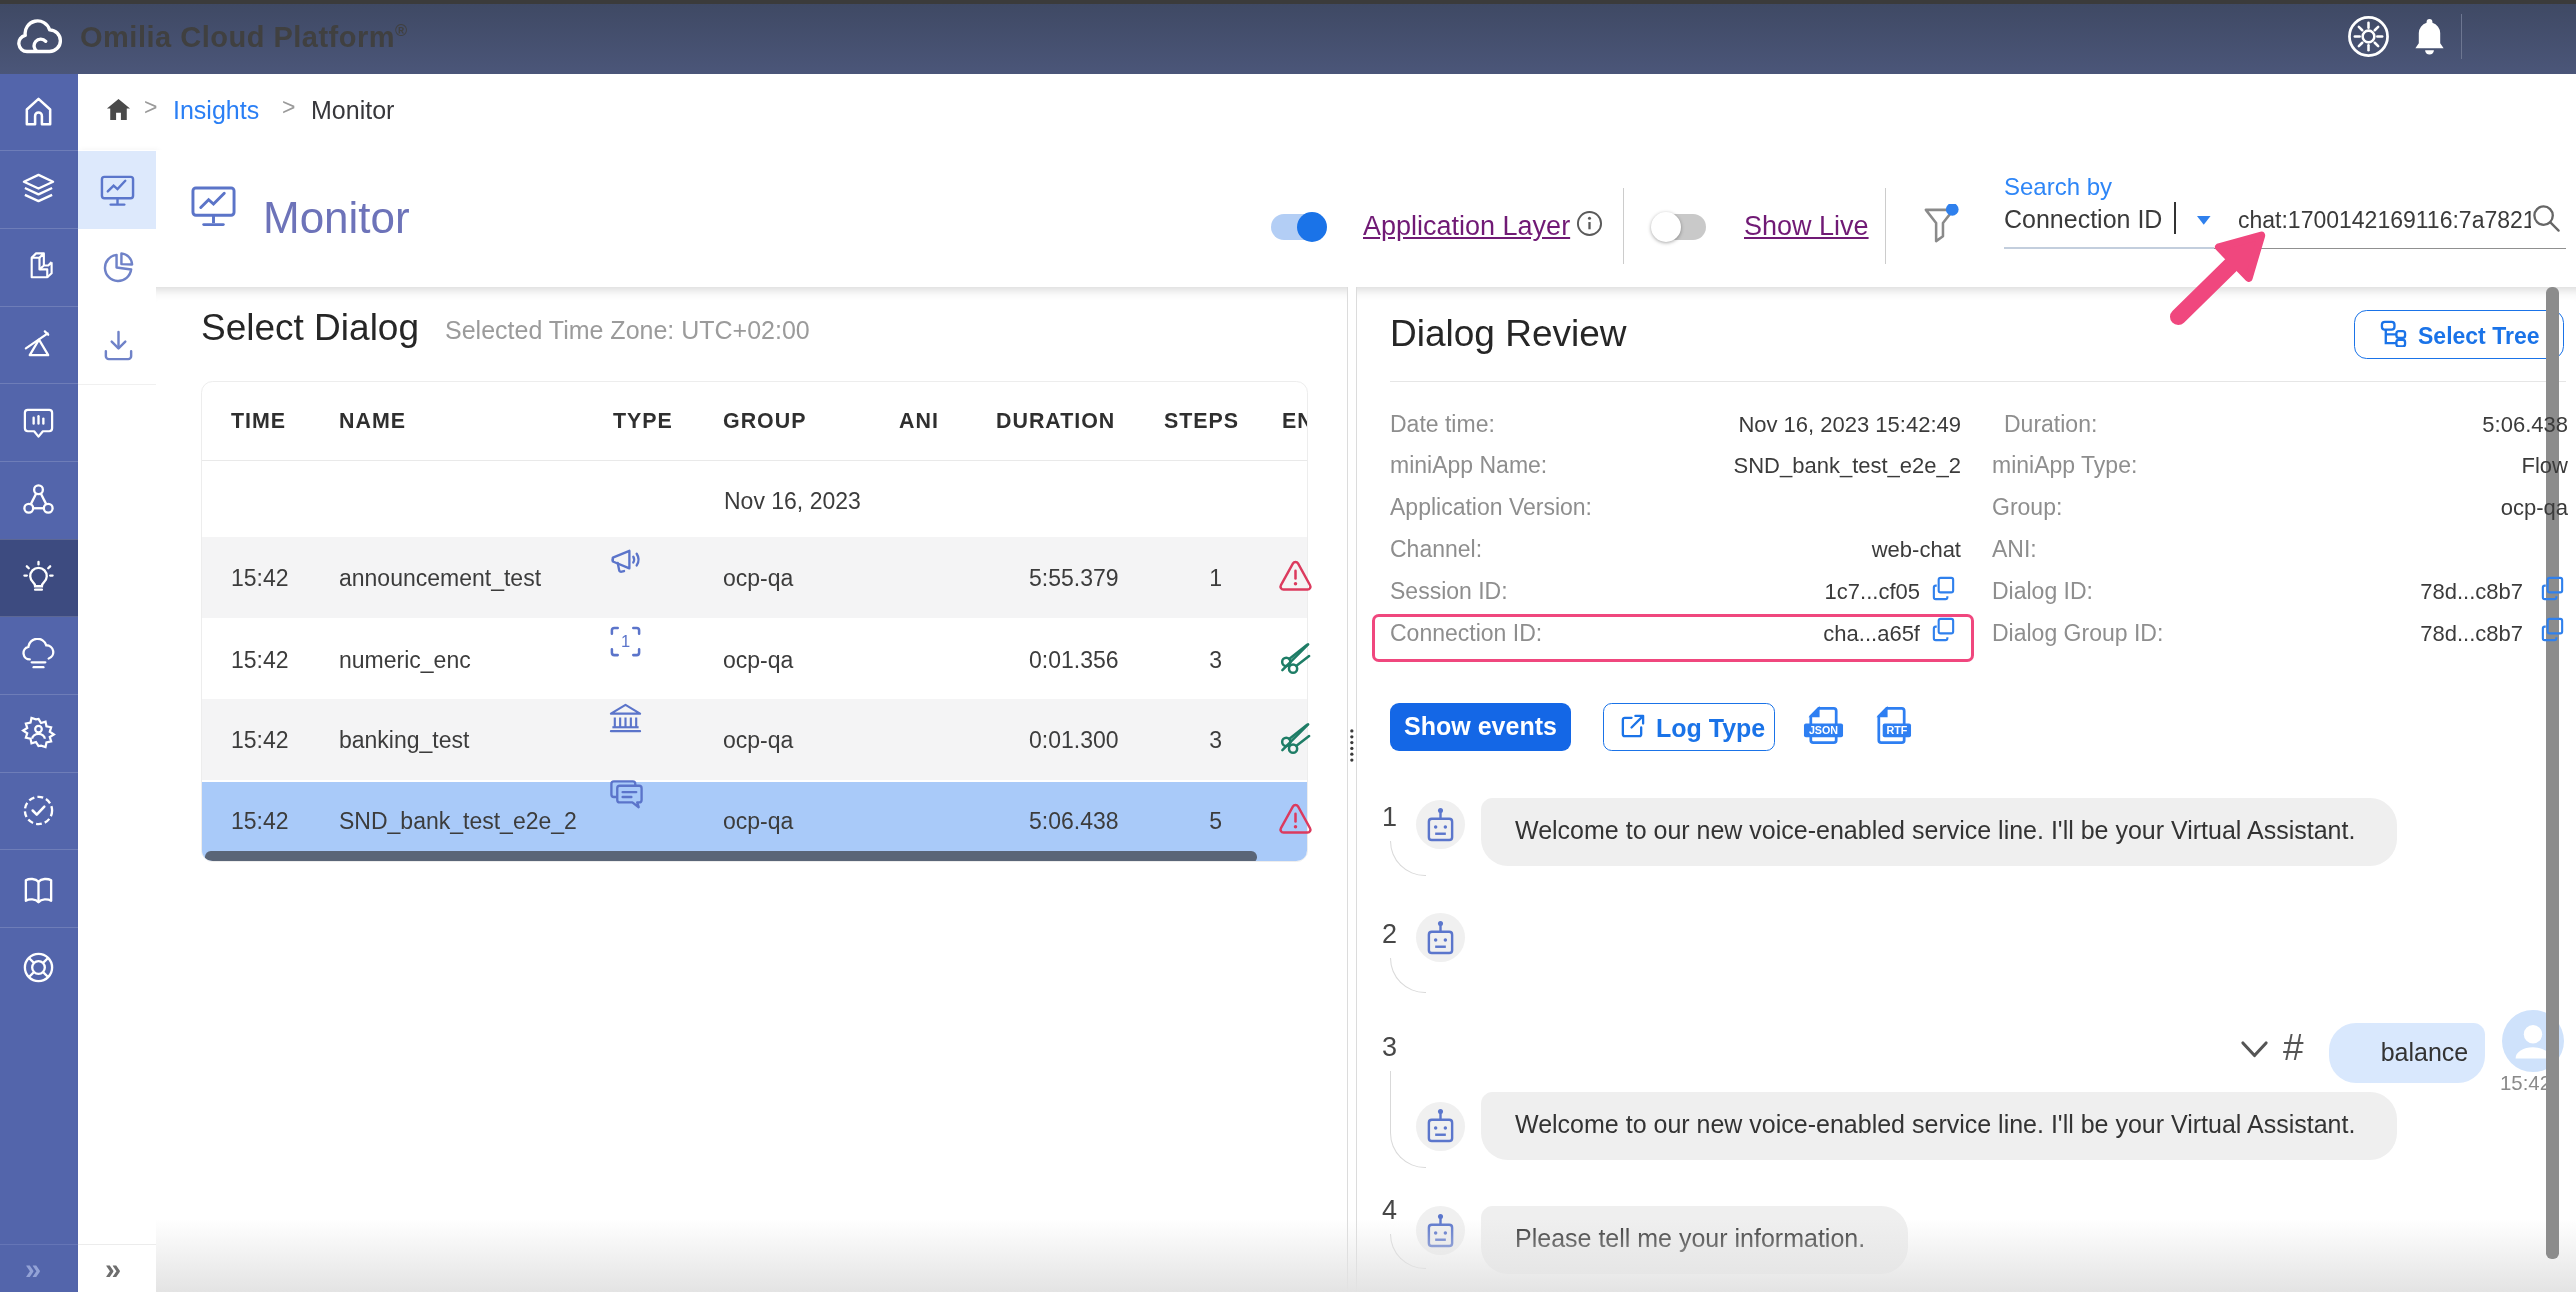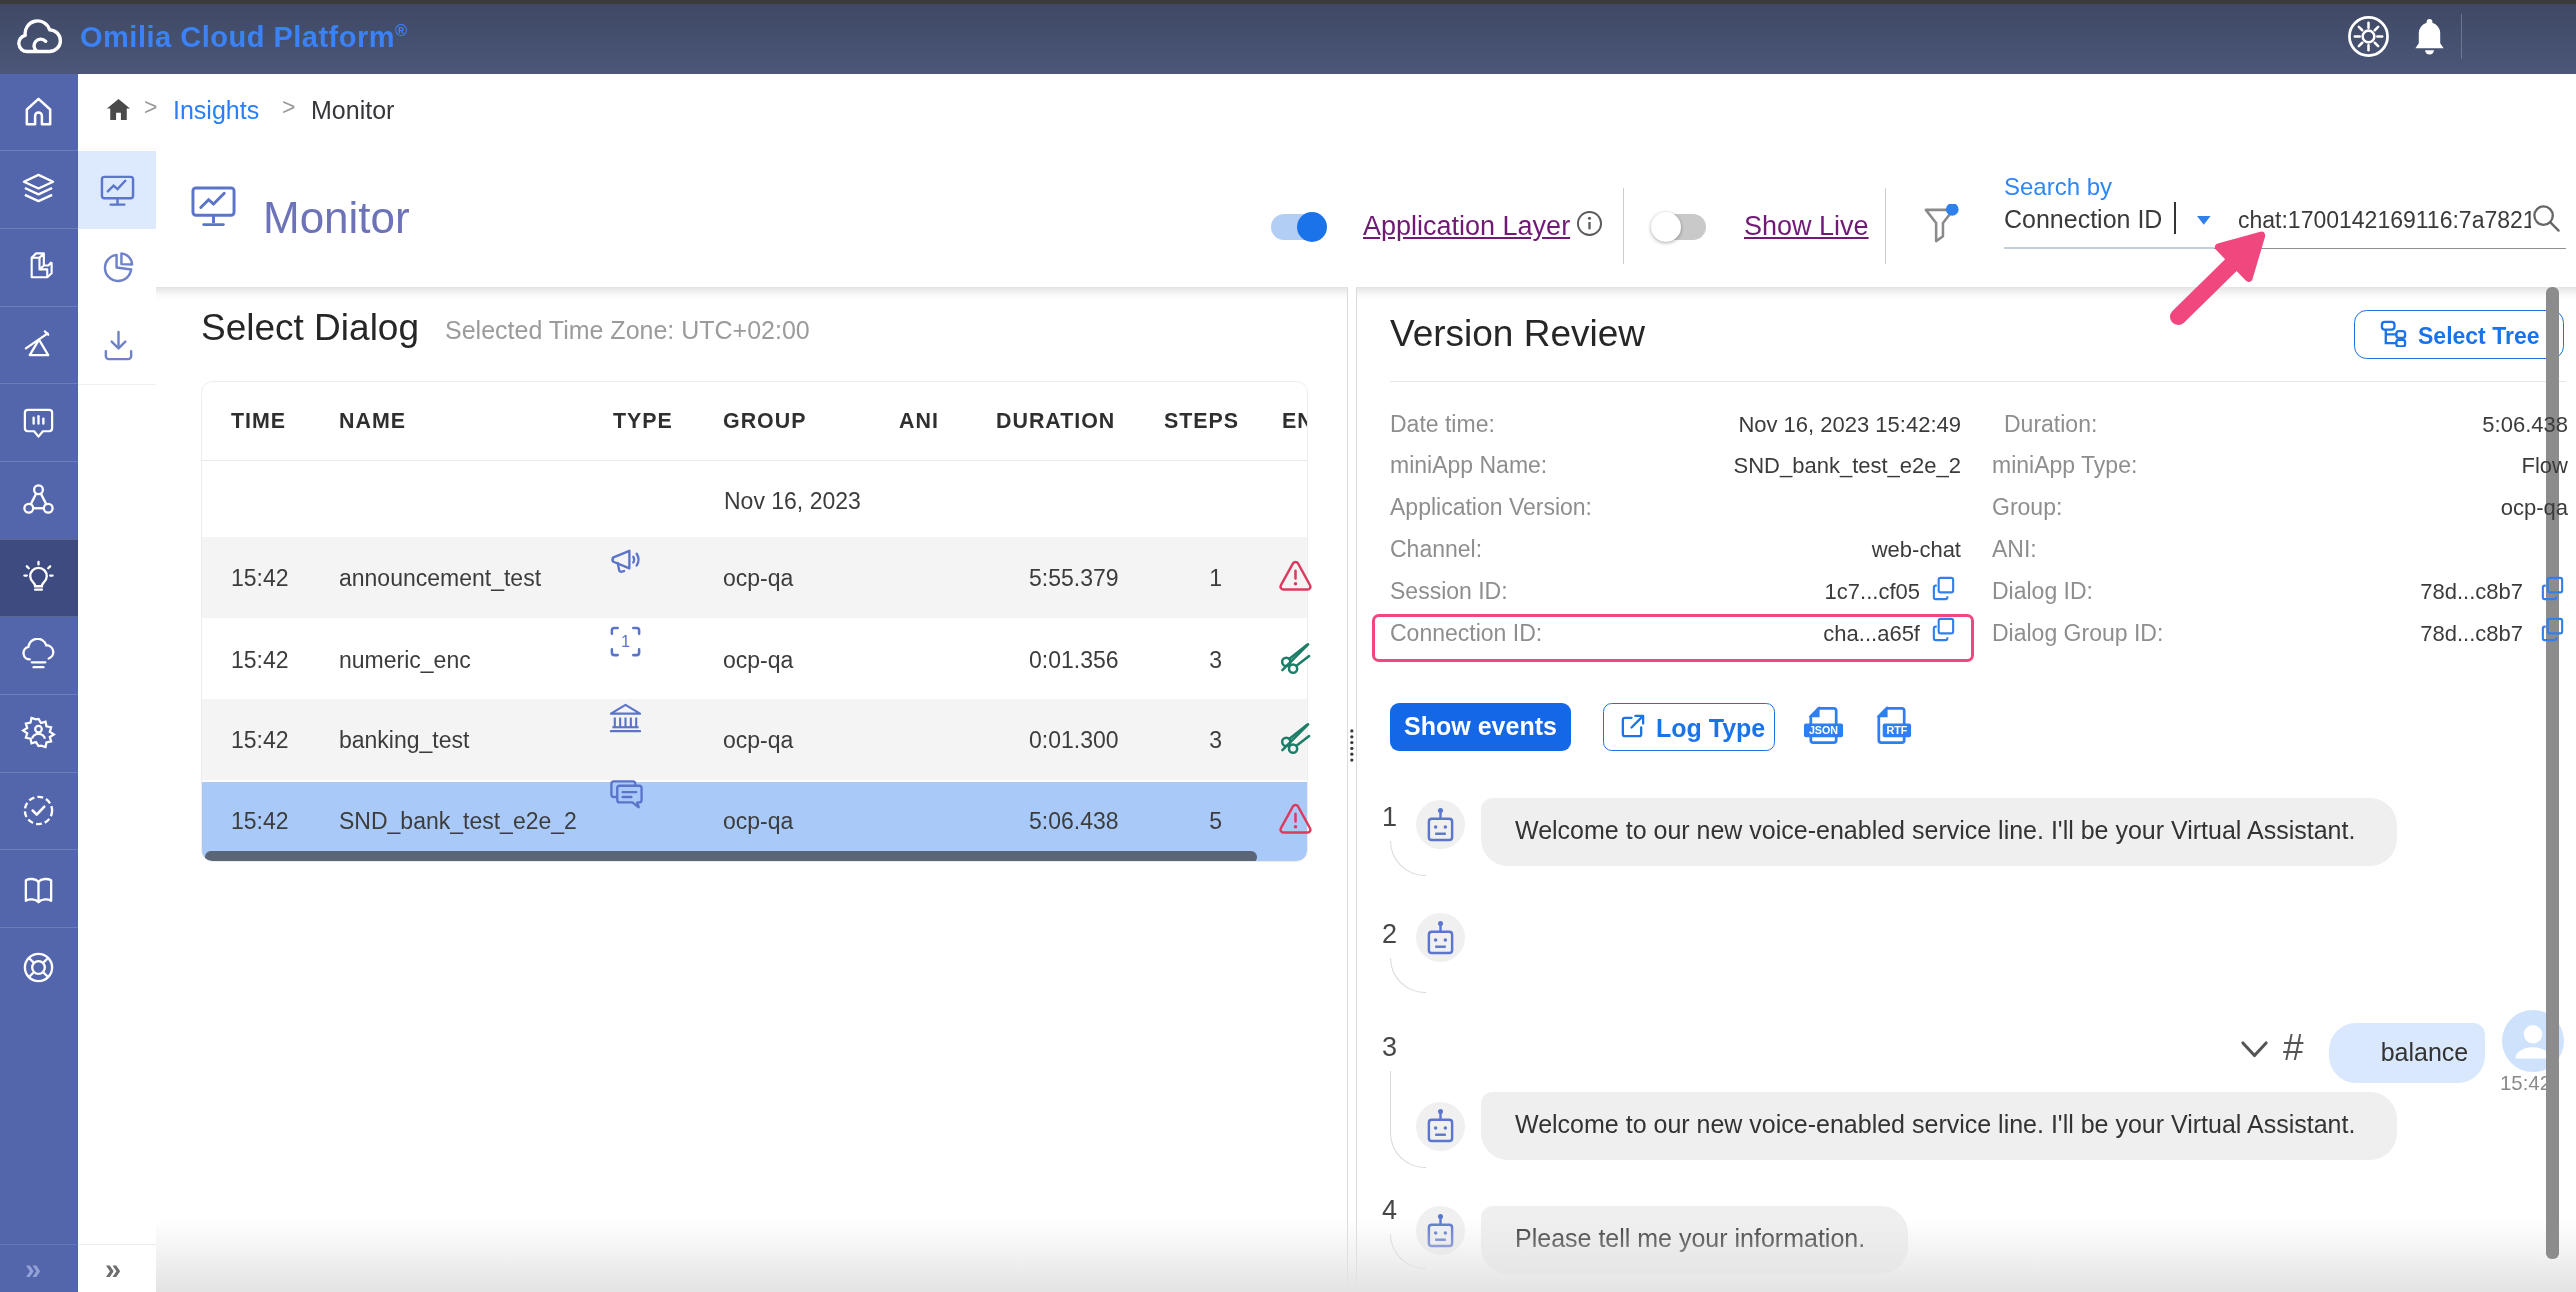--- a/index.html
+++ b/index.html
@@ -5,21 +5,21 @@
 * { margin:0; padding:0; box-sizing:border-box; }
 html,body { width:2576px; height:1293px; overflow:hidden; background:#fff;
   font-family:"Liberation Sans", sans-serif; }
 .abs { position:absolute; }
 #stage { position:relative; width:2576px; height:1293px; }
 
 
 #topstrip { left:0; top:0; width:2576px; height:3.9px; background:#3b3b3b; }
 #topbar { left:0; top:3.9px; width:2576px; height:70px;
   background:linear-gradient(180deg,#3f4964 0%,#4b5679 100%); }
-#logotext { left:80px; top:21.4px; color:#3b82f6; font-size:29px; font-weight:bold; letter-spacing:0.5px;}
+#logotext { left:80px; top:21.4px; color:#404040; font-size:29px; font-weight:bold; letter-spacing:0.5px;}
 #logotext sup { font-size:16.5px; }
 #tb-div { left:2461px; top:13.6px; width:1px; height:45px; background:#6d7691; }
 
 
 #sidebar { left:0; top:74px; width:78px; height:1219px; background:#5365ab; }
 #sb-sel { left:0; top:539px; width:78px; height:78px; background:#3d4b80; }
 #sb-div { left:0; top:1244px; width:78px; height:1px; background:#6575b6; }
 .chev { position:absolute; font-size:29px; color:#93a2d6; font-weight:bold; }
 
 
@@ -173,21 +173,21 @@
       <div class="td" style="left:29px; top:26px;">15:42</div>
       <div class="td" style="left:137px; top:26px;">SND_bank_test_e2e_2</div>
       <div class="td" style="left:521px; top:26px;">ocp-qa</div>
       <div class="td" style="left:827px; top:26px; width:74px; text-align:right;">5:06.438</div>
       <div class="td" style="left:981px; top:26px; width:39px; text-align:right;">5</div>
     </div>
     <div style="position:absolute; left:2.9px; top:469px; width:1052px; height:11.6px; background:#5a6577; border-radius:5.8px;"></div>
   </div>
 
   
-  <div id="dr-title" class="abs">Version Review</div>
+  <div id="dr-title" class="abs">Dialog Review</div>
   <div id="dt-btn" class="abs"></div>
   <div id="dr-div" class="abs"></div>
 
   <div class="kvl" style="left:1390px; top:411px;">Date time:</div>
   <div class="kvv" style="left:1650px; top:412px; width:311px;">Nov 16, 2023 15:42:49</div>
   <div class="kvl" style="left:1992px; top:411px;margin-left:12px;">Duration:</div>
   <div class="kvv" style="left:2329px; top:412px; width:239px;">5:06.438</div>
 
   <div class="kvl" style="left:1390px; top:452px;">miniApp Name:</div>
   <div class="kvv" style="left:1650px; top:453px; width:311px;">SND_bank_test_e2e_2</div>

